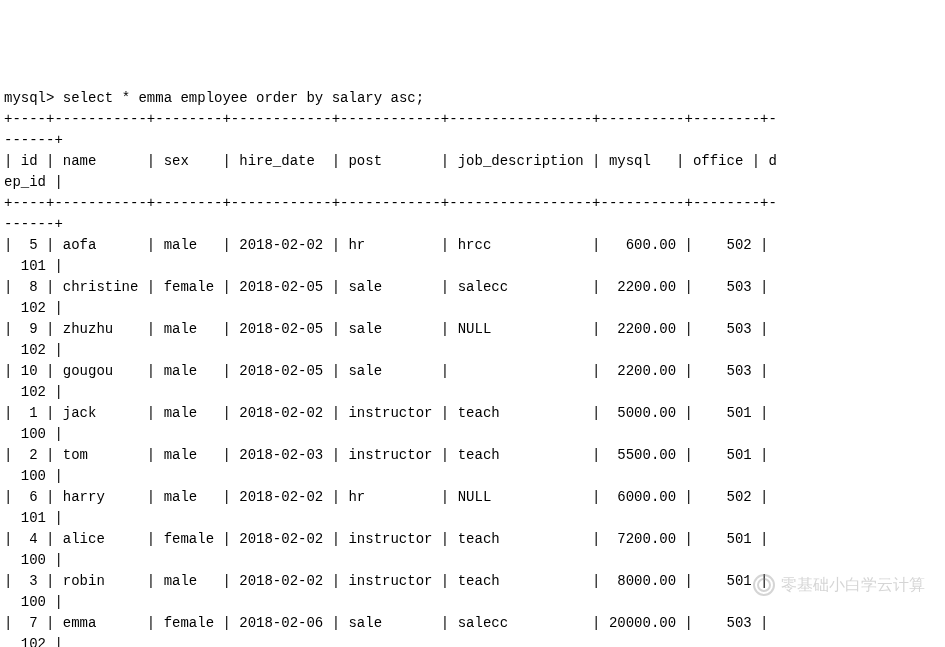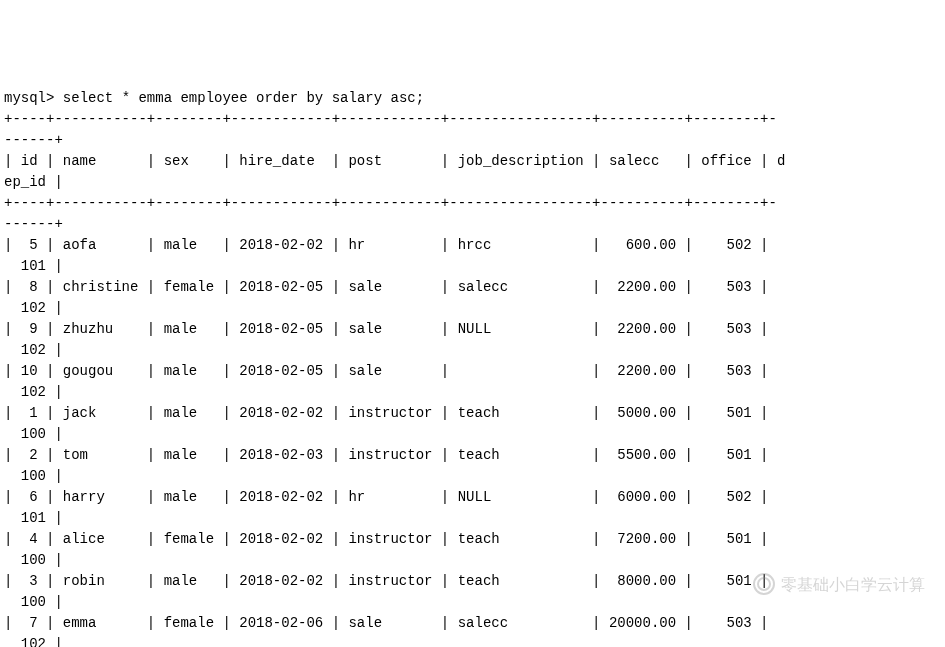--- a/index.html
+++ b/index.html
@@ -20,20 +20,21 @@
       height: 647px;
     }
     .terminal {
       white-space: pre;
     }
     .watermark {
       position: absolute;
       bottom: 50px;
       right: 20px;
       display: flex;
+      align-items: center;
       gap: 6px;
       opacity: 0.35;
       font-family: sans-serif;
       font-size: 16px;
       color: #888;
     }
     .watermark-icon {
       width: 22px;
       height: 22px;
       border: 2px solid #888;
@@ -53,21 +54,21 @@
     }
   </style>
 </head>
 <body>
 
 
 
 <div class="terminal"><span>mysql&gt;</span> <span>select * emma employee order by salary asc;</span>
 <span><span>+----+-----------+--------+------------+------------+-----------------+----------+--------+-</span>
 <span>------+</span></span>
-<span><span>| id | name      | sex    | hire_date  | post       | job_description | salecc   | office | d</span>
+<span><span>| id | name      | sex    | hire_date  | post       | job_description | mysql   | office | d</span>
 <span>ep_id |</span></span>
 <span><span>+----+-----------+--------+------------+------------+-----------------+----------+--------+-</span>
 <span>------+</span></span>
 <span id="rows-container">|  5 | aofa      | male   | 2018-02-02 | hr         | hrcc            |   600.00 |    502 |  
   101 |
 |  8 | christine | female | 2018-02-05 | sale       | salecc          |  2200.00 |    503 |  
   102 |
 |  9 | zhuzhu    | male   | 2018-02-05 | sale       | NULL            |  2200.00 |    503 |  
   102 |
 | 10 | gougou    | male   | 2018-02-05 | sale       |                 |  2200.00 |    503 |  

